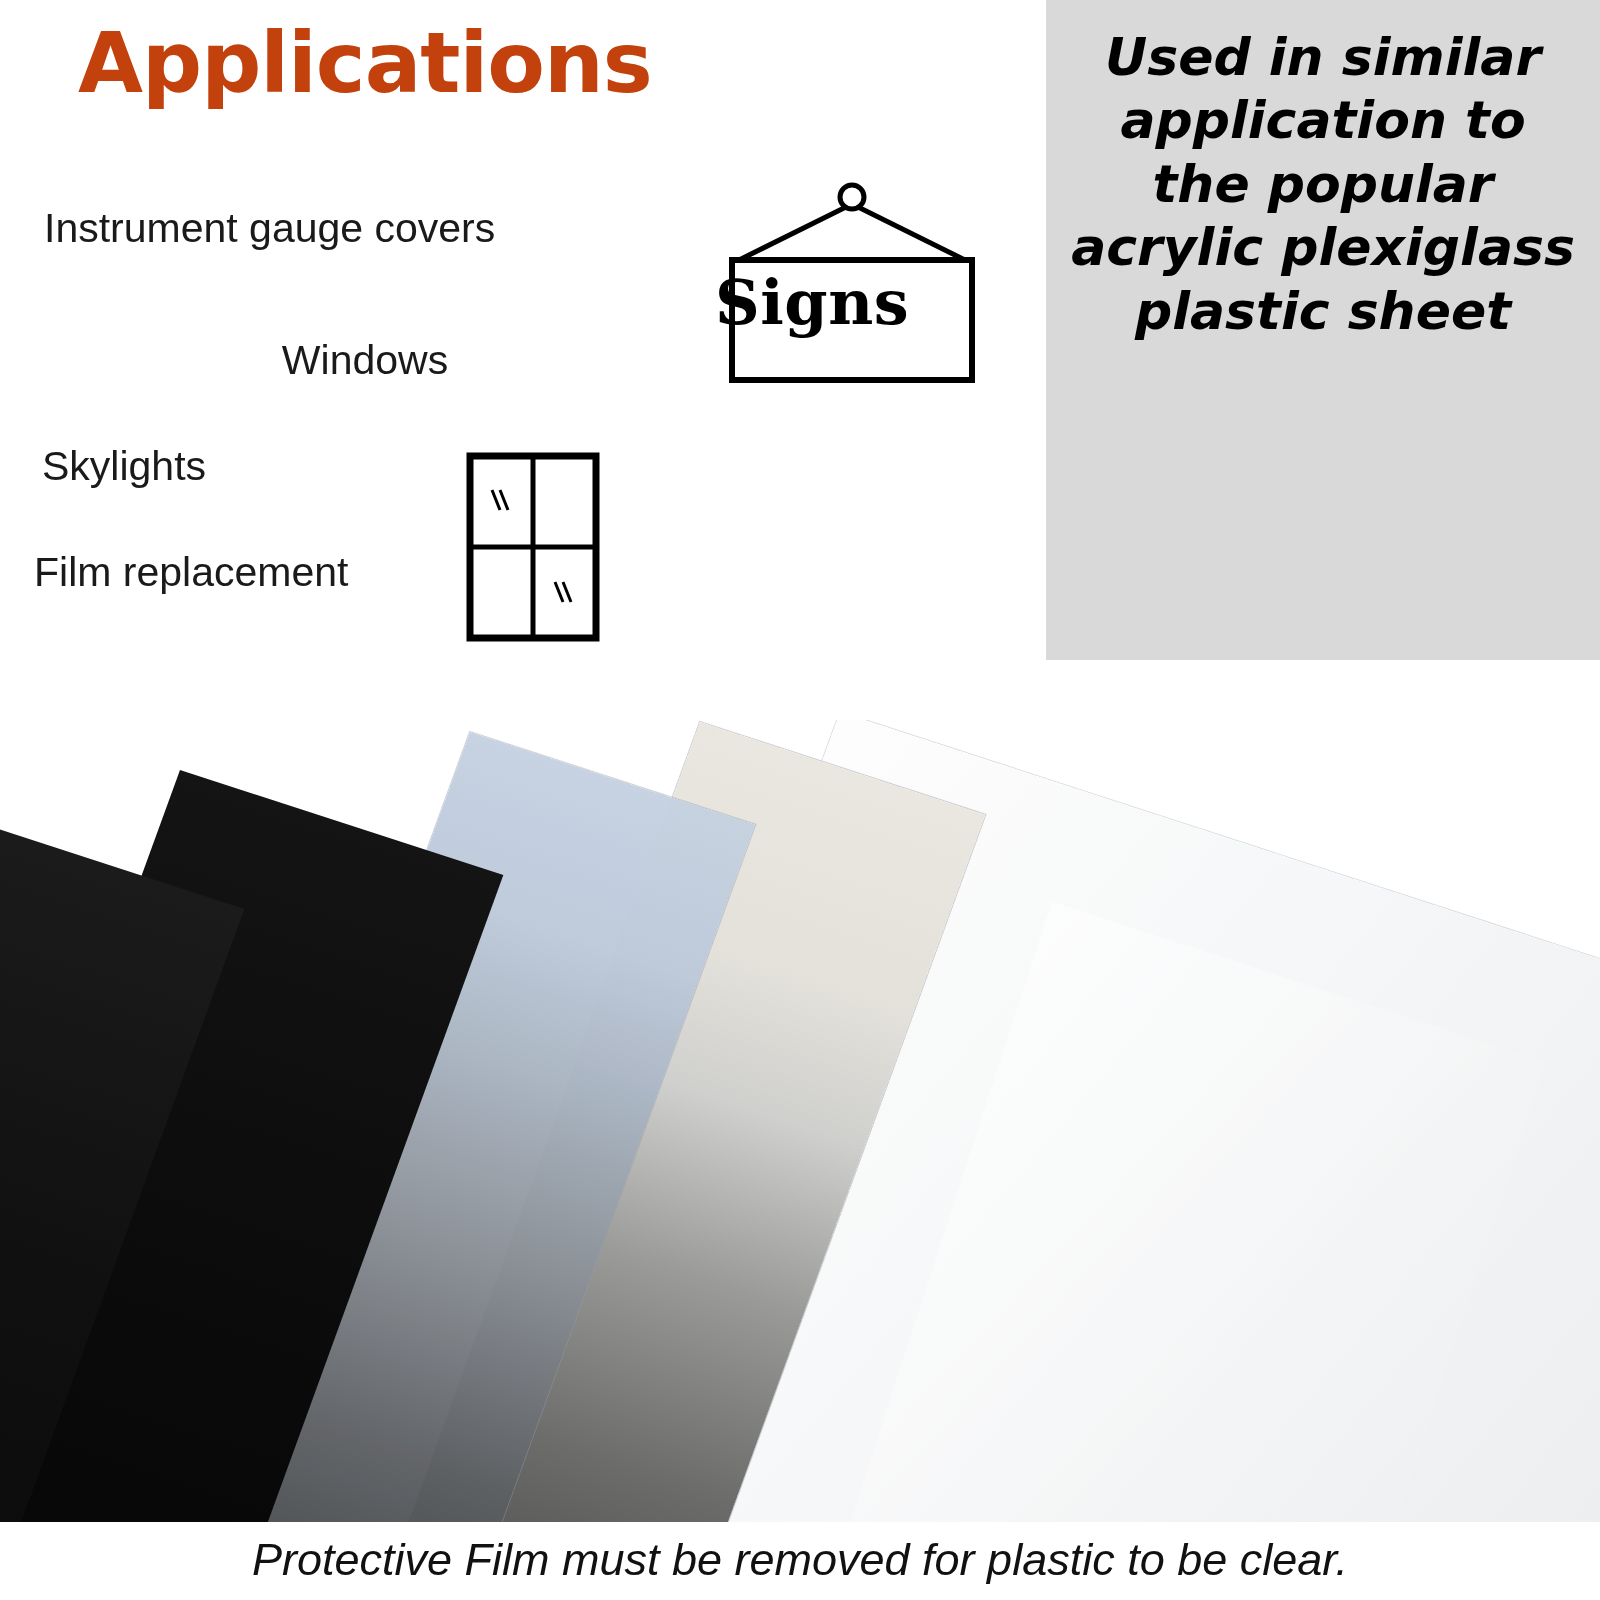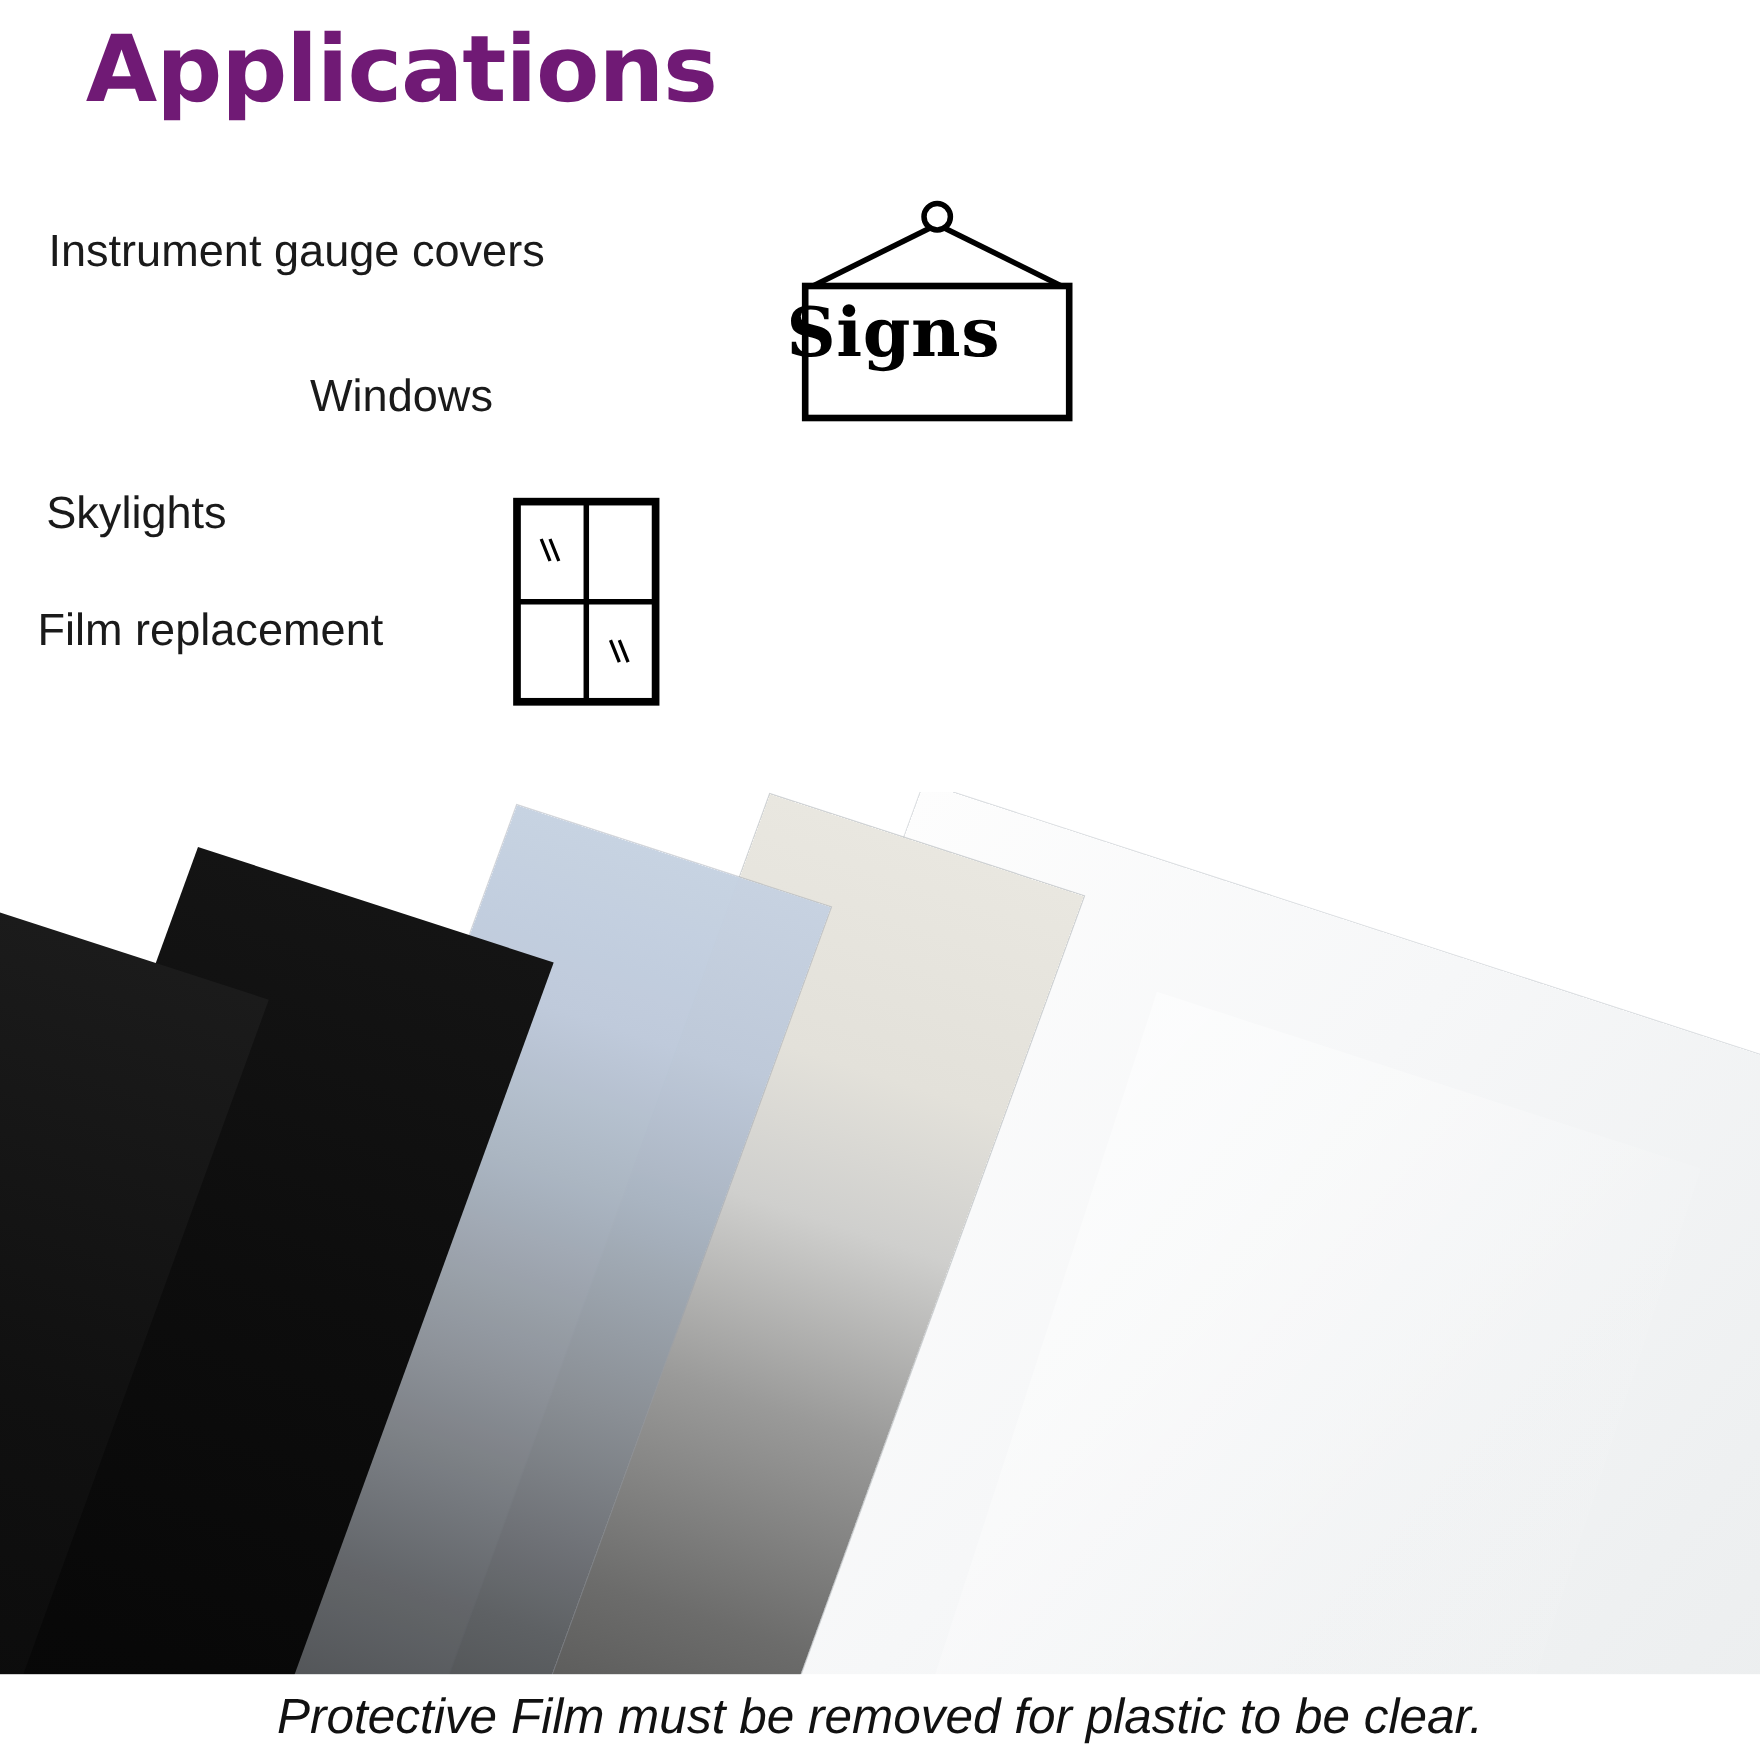--- a/index.html
+++ b/index.html
@@ -19,21 +19,21 @@
   }
 
   
   .title {
     position: absolute;
     left: 78px;
     top: 14px;
     font-size: 84px;
     font-weight: 700;
     letter-spacing: -1px;
-    color: #701a75;
+    color: #c2410c;
     font-family: "DejaVu Sans", sans-serif;
   }
 
   
   .app-list {
     position: absolute;
     left: 34px;
     top: 205px;
     width: 660px;
   }
@@ -213,20 +213,23 @@
       <rect x="4" y="4" width="126" height="182" stroke="#000" stroke-width="7" fill="#fff"></rect>
       <line x1="67" y1="4" x2="67" y2="186" stroke="#000" stroke-width="5"></line>
       <line x1="4" y1="95" x2="130" y2="95" stroke="#000" stroke-width="5"></line>
       <line x1="26" y1="38" x2="34" y2="58" stroke="#000" stroke-width="3"></line>
       <line x1="34" y1="38" x2="42" y2="58" stroke="#000" stroke-width="3"></line>
       <line x1="89" y1="130" x2="97" y2="150" stroke="#000" stroke-width="3"></line>
       <line x1="97" y1="130" x2="105" y2="150" stroke="#000" stroke-width="3"></line>
     </svg>
   </div>
 
+  <div class="note-panel">
+    <div class="note-text">Used in similar application to the popular acrylic plexiglass plastic sheet</div>
+  </div>
 
   <div class="sheets">
     <div class="sheet sheet-clear"></div>
     <div class="sheet sheet-white"></div>
     <div class="sheet sheet-frost"></div>
     <div class="sheet sheet-black"></div>
     <div class="sheet sheet-black2"></div>
     <div class="gloss"></div>
     <div class="sheet-top-mask"></div>
   </div>

